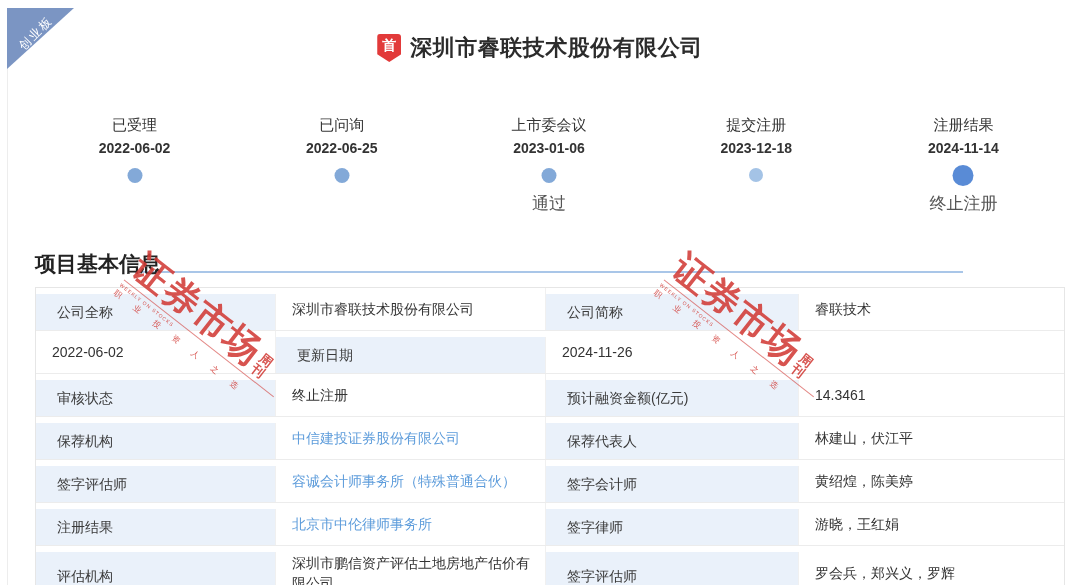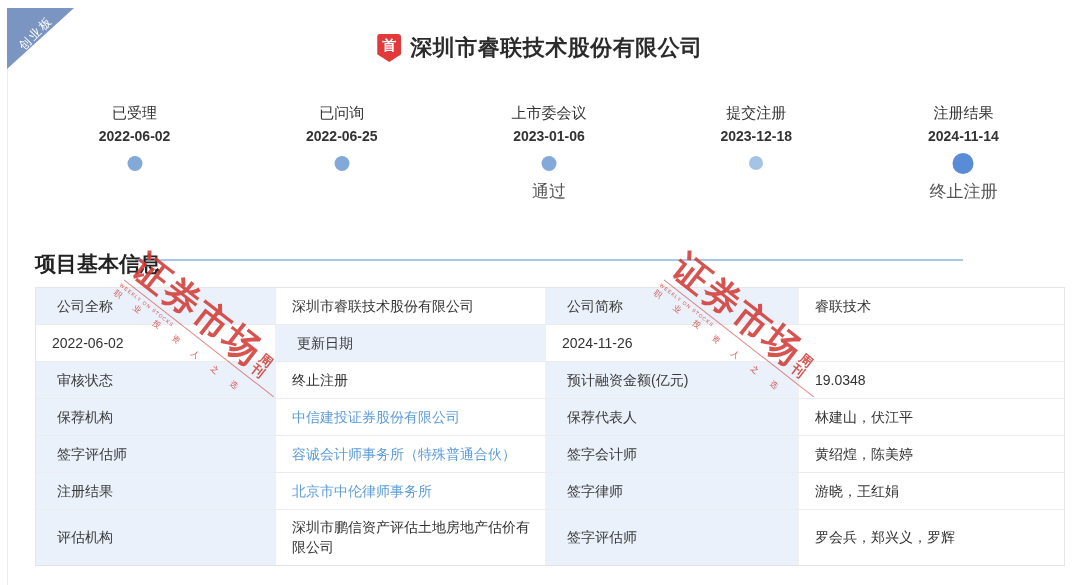--- a/index.html
+++ b/index.html
@@ -16,21 +16,21 @@
 
   
   .header { position:absolute; left:0; top:33px; width:100%; display:flex;
     justify-content:center; align-items:center; gap:9px; }
   .badge { width:24px; height:28px; background:var(--badge,#e23a3a); border-radius:3px;
     clip-path:polygon(0 0,100% 0,100% 72%,50% 100%,0 72%);
     color:#fff; font-size:14px; font-weight:bold; text-align:center; line-height:22px; }
   .title { font-size:22px; font-weight:bold; color:#2b2b2b; letter-spacing:0.5px; }
 
   
-  .timeline { position:absolute; left:31px; top:104px; width:1036px; height:100px; }
+  .timeline { position:absolute; left:31px; top:116px; width:1036px; height:100px; }
   .tl-line { position:absolute; left:104px; width:828px; top:155px; height:2px;
     background:#a9c6e8; }
   .tl-steps { display:flex; width:100%; }
   .tl-step { flex:1; position:relative; text-align:center; }
   .tl-name { font-size:15px; color:#333; }
   .tl-date { font-size:14px; font-weight:600; color:#333; margin-top:5px; }
   .tl-dot { position:absolute; left:50%; top:52px; transform:translateX(-50%);
     width:15px; height:15px; border-radius:50%; background:var(--accent_blue,#83a9d8); }
   .tl-dot.light { width:14px; height:14px; background:var(--light_blue,#a4c3e6); }
   .tl-dot.large { width:21px; height:21px; top:49px; background:var(--dark_blue,#598bd6); }
@@ -41,21 +41,21 @@
   .section-title { position:absolute; left:35px; top:250px; font-size:21px;
     font-weight:bold; color:#222; }
   .info-table { position:absolute; left:35px; top:287px; width:1030px;
     border:1px solid #e6e6e6; border-bottom:1px solid #e3e3e3; background:#fff; }
   .row { display:grid; grid-template-columns:240px 270px 253px 1fr;
     border-bottom:1px solid #ececec; }
   .row:last-child { border-bottom:none; }
   .cell { min-height:36px; display:flex; align-items:center; font-size:14px;
     padding:7px 10px 7px 16px; border-right:1px solid #f0f0f0; line-height:1.45; }
   .cell:last-child { border-right:none; }
-  .cell.lab { background:var(--label_bg,#eaf1fa); color:#3a3a3a; padding-left:21px; }
+  .cell.lab { background:var(--label_bg,#eaf1fa); color:#3a3a3a; padding-left:21px;margin-top:6px; }
   .cell.val { color:#333; }
   .cell.val.link { color:var(--link,#5d9cdb); cursor:pointer; }
 
   
   .stamp { position:absolute; width:190px; transform:rotate(38deg);
     color:var(--watermark,#d23c37); opacity:0.88; pointer-events:none; z-index:5;
     font-family:"DejaVu Serif","Liberation Serif",serif; }
   .stamp-main { display:flex; align-items:flex-end; gap:3px; }
   .stamp-big { font-size:37px; font-weight:bold; line-height:1; letter-spacing:1px; }
   .stamp-suffix { width:14px; font-size:13px; font-weight:bold; line-height:1.05;
@@ -136,21 +136,21 @@
   <div class="row">
     <div class="cell val">2022-06-02</div>
     <div class="cell lab">更新日期</div>
     <div class="cell val">2024-11-26</div>
   </div>
 
   <div class="row">
     <div class="cell lab">审核状态</div>
     <div class="cell val">终止注册</div>
     <div class="cell lab">预计融资金额(亿元)</div>
-    <div class="cell val">19.0348</div>
+    <div class="cell val">14.3461</div>
   </div>
 
   <div class="row">
     <div class="cell lab">保荐机构</div>
     <div class="cell val link">中信建投证券股份有限公司</div>
     <div class="cell lab">保荐代表人</div>
     <div class="cell val">林建山，伏江平</div>
   </div>
 
   <div class="row">

